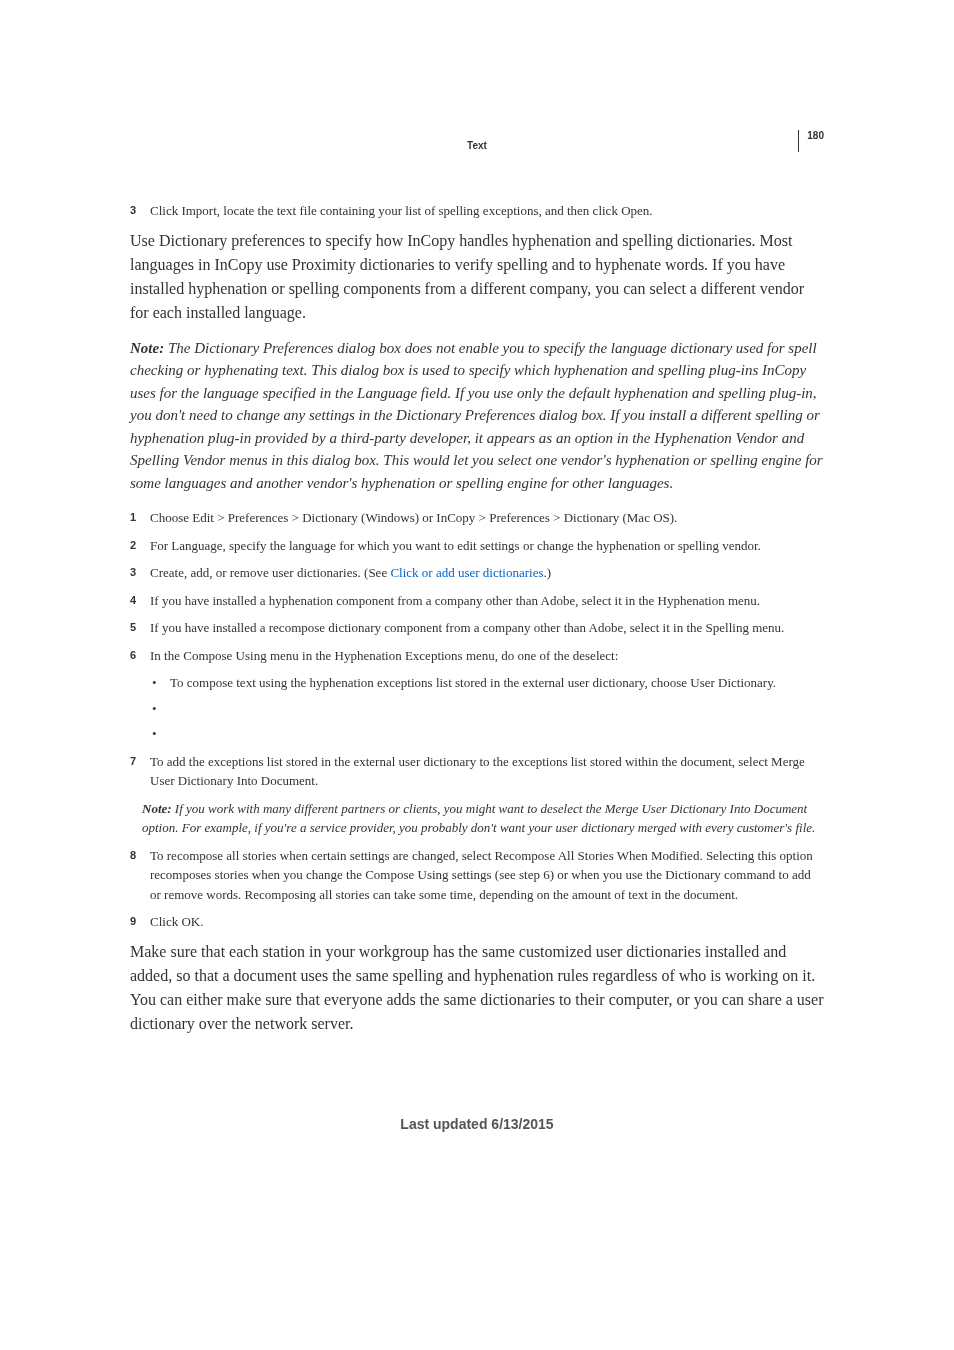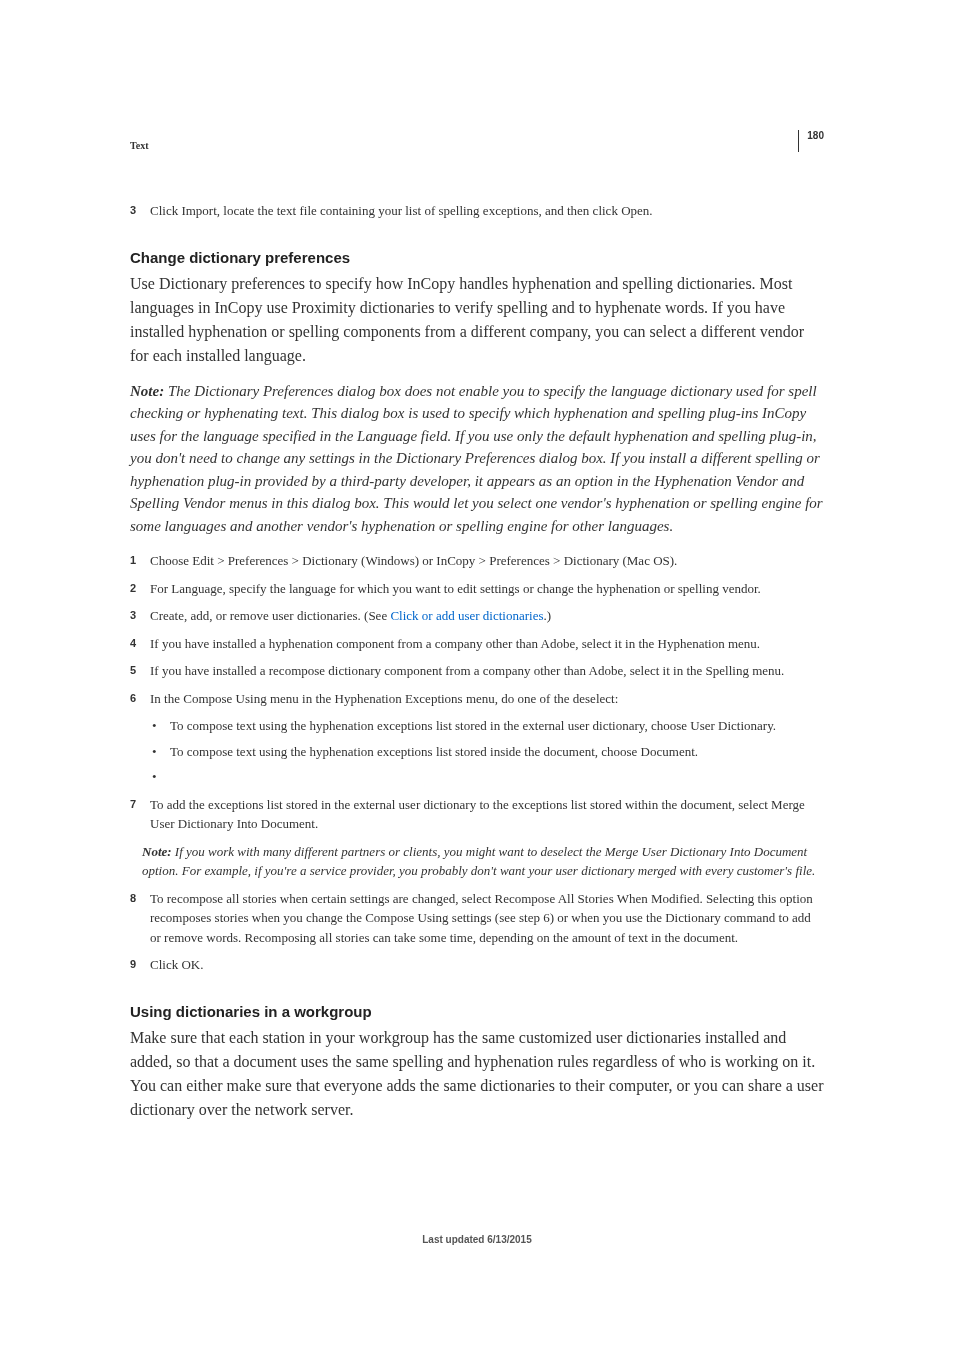--- a/index.html
+++ b/index.html
@@ -12,24 +12,25 @@
   }
   .page {
     padding: 140px 130px 80px 130px;
     position: relative;
   }
   .header {
     position: relative;
     margin-bottom: 50px;
   }
   .section-label {
-    font-family: Liberation Serif, serif;
+    font-family: Liberation Sans, sans-serif;
     font-weight: bold;
     font-size: 10px;
     color: #333;
+    text-align: center;
   }
   .page-number {
     position: absolute;
     right: 0;
     top: -10px;
     font-family: Arial, Helvetica, sans-serif;
     font-weight: bold;
     font-size: 10px;
     padding-left: 8px;
     border-left: 1px solid #333;
@@ -94,41 +95,40 @@
     font-style: italic;
     margin: 8px 0 6px 12px;
   }
   .inner-note .note-label {
     font-weight: bold;
   }
   .footer {
     text-align: center;
     font-family: Arial, Helvetica, sans-serif;
     font-weight: bold;
-    font-size: 10px;
+    font-size: 14px;
     color: #555;
-    margin-top: 112px;
+    margin-top: 80px;
   }
 </style>
 </head>
 <body>
 
 <div class="page">
 
   <div class="header">
     <div class="section-label">Text</div>
     <div class="page-number">180</div>
   </div>
 
   <div class="numbered-item">
     <div class="num">3</div>
     <div class="body">Click Import, locate the text file containing your list of spelling exceptions, and then click Open.</div>
   </div>
 
-  <h2>Change dictionary preferences</h2>
   <p class="body-text">Use Dictionary preferences to specify how InCopy handles hyphenation and spelling dictionaries. Most languages in InCopy use Proximity dictionaries to verify spelling and to hyphenate words. If you have installed hyphenation or spelling components from a different company, you can select a different vendor for each installed language.</p>
 
   <p class="note">
     <span class="note-label">Note:</span><span> The Dictionary Preferences dialog box does not enable you to specify the language dictionary used for spell checking or hyphenating text. This dialog box is used to specify which hyphenation and spelling plug-ins InCopy uses for the language specified in the Language field. If you use only the default hyphenation and spelling plug-in, you don't need to change any settings in the Dictionary Preferences dialog box. If you install a different spelling or hyphenation plug-in provided by a third-party developer, it appears as an option in the Hyphenation Vendor and Spelling Vendor menus in this dialog box. This would let you select one vendor's hyphenation or spelling engine for some languages and another vendor's hyphenation or spelling engine for other languages.</span>
   </p>
 
   <div class="numbered-item">
     <div class="num">1</div>
     <div class="body">Choose Edit &gt; Preferences &gt; Dictionary (Windows) or InCopy &gt; Preferences &gt; Dictionary (Mac OS).</div>
   </div>
@@ -155,21 +155,20 @@
     <div class="body">In the Compose Using menu in the Hyphenation Exceptions menu, do one of the deselect:</div>
   </div>
 
   <div class="bullet-list">
     <div class="bullet-item">
       <div class="dot">•</div>
       <div>To compose text using the hyphenation exceptions list stored in the external user dictionary, choose User Dictionary.</div>
     </div>
     <div class="bullet-item">
       <div class="dot">•</div>
-      <div>To compose text using the hyphenation exceptions list stored inside the document, choose Document.</div>
     </div>
     <div class="bullet-item">
       <div class="dot">•</div>
     </div>
   </div>
 
   <div class="numbered-item">
     <div class="num">7</div>
     <div class="body">To add the exceptions list stored in the external user dictionary to the exceptions list stored within the document, select Merge User Dictionary Into Document.</div>
   </div>
@@ -180,18 +179,17 @@
 
   <div class="numbered-item">
     <div class="num">8</div>
     <div class="body">To recompose all stories when certain settings are changed, select Recompose All Stories When Modified. Selecting this option recomposes stories when you change the Compose Using settings (see step 6) or when you use the Dictionary command to add or remove words. Recomposing all stories can take some time, depending on the amount of text in the document.</div>
   </div>
   <div class="numbered-item">
     <div class="num">9</div>
     <div class="body">Click OK.</div>
   </div>
 
-  <h2>Using dictionaries in a workgroup</h2>
   <p class="body-text">Make sure that each station in your workgroup has the same customized user dictionaries installed and added, so that a document uses the same spelling and hyphenation rules regardless of who is working on it. You can either make sure that everyone adds the same dictionaries to their computer, or you can share a user dictionary over the network server.</p>
 
   <div class="footer">Last updated 6/13/2015</div>
 
 </div>
 
 </body></html>

